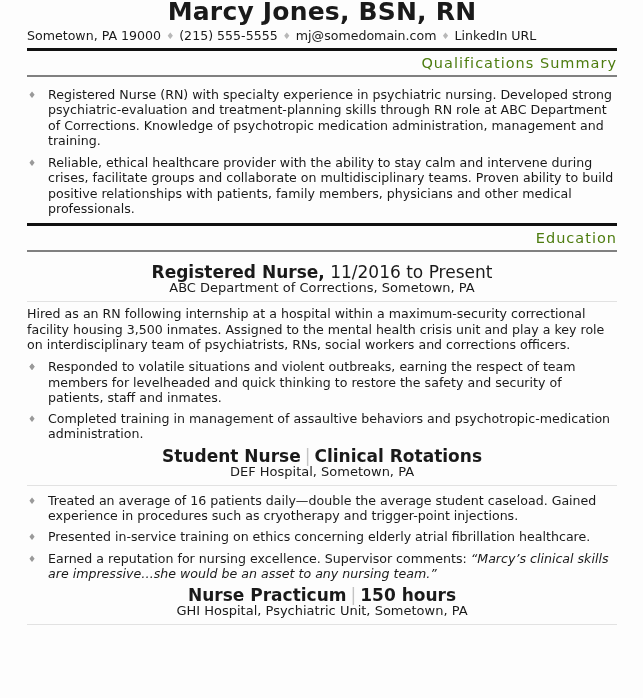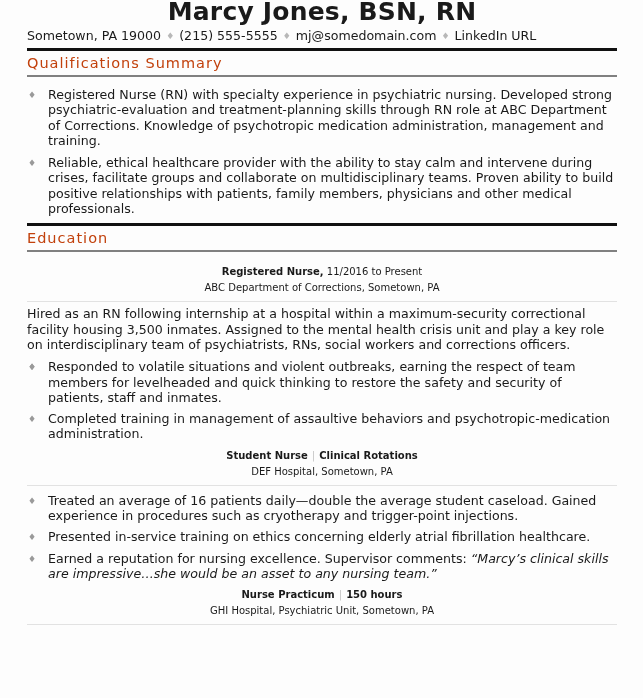--- a/index.html
+++ b/index.html
@@ -15,36 +15,36 @@
       text-align: center; font-weight: bold; font-size: 25px; line-height: 28px;
       margin-top: -2px; letter-spacing: 0.2px;
     }
     .contact {
       text-align: left; font-size: 12.6px; line-height: 15px; margin-top: 2px;
       white-space: nowrap;
     }
     .contact .sep { color: #b8b8b8; font-size: 9px; margin: 0 5px; vertical-align: 1px; }
     .rule-thick { height: 3px; background: #111; margin-top: 4px; }
     .section-title {
-      text-align: left; font-size: 14.5px; letter-spacing: 1px; line-height: 18px;
-      margin-top: 3px; color: #c2410c;
+      text-align: right; font-size: 14.5px; letter-spacing: 1px; line-height: 18px;
+      margin-top: 3px; color: #4d7c0f;
     }
     .rule-thin { height: 2px; background: #808080; margin-top: 3px; }
     ul.bullets { list-style: none; margin: 0; padding: 0; }
     ul.bullets li { position: relative; padding-left: 21px; }
     ul.bullets li .dot {
       position: absolute; left: 1px; top: 1px; color: #9a9a9a; font-size: 9px;
     }
     .summary ul.bullets { margin-top: 10px; }
     .summary ul.bullets li { margin-bottom: 7px; }
     .job-head { text-align: center; }
-    .job-title-line { font-size: 10px; line-height: 16px; }
+    .job-title-line { font-size: 17px; line-height: 16px; }
     .job-title-line b { font-weight: bold; }
     .job-title-line .bar { color: #c4c4c4; font-weight: normal; margin: 0 4px; }
-    .job-org { font-size: 10px; line-height: 16px; }
+    .job-org { font-size: 13px; line-height: 16px; }
     .rule-light { height: 1px; background: #e2e2e2; margin-top: 5px; margin-bottom: 4px; }
     .job-desc { margin: 0; }
     .job ul.bullets { margin-top: 7px; }
     .job ul.bullets li { margin-bottom: 6px; }
     .quote { font-style: italic; }
   </style>
 </head>
 <body>
 
 <div class="page">

